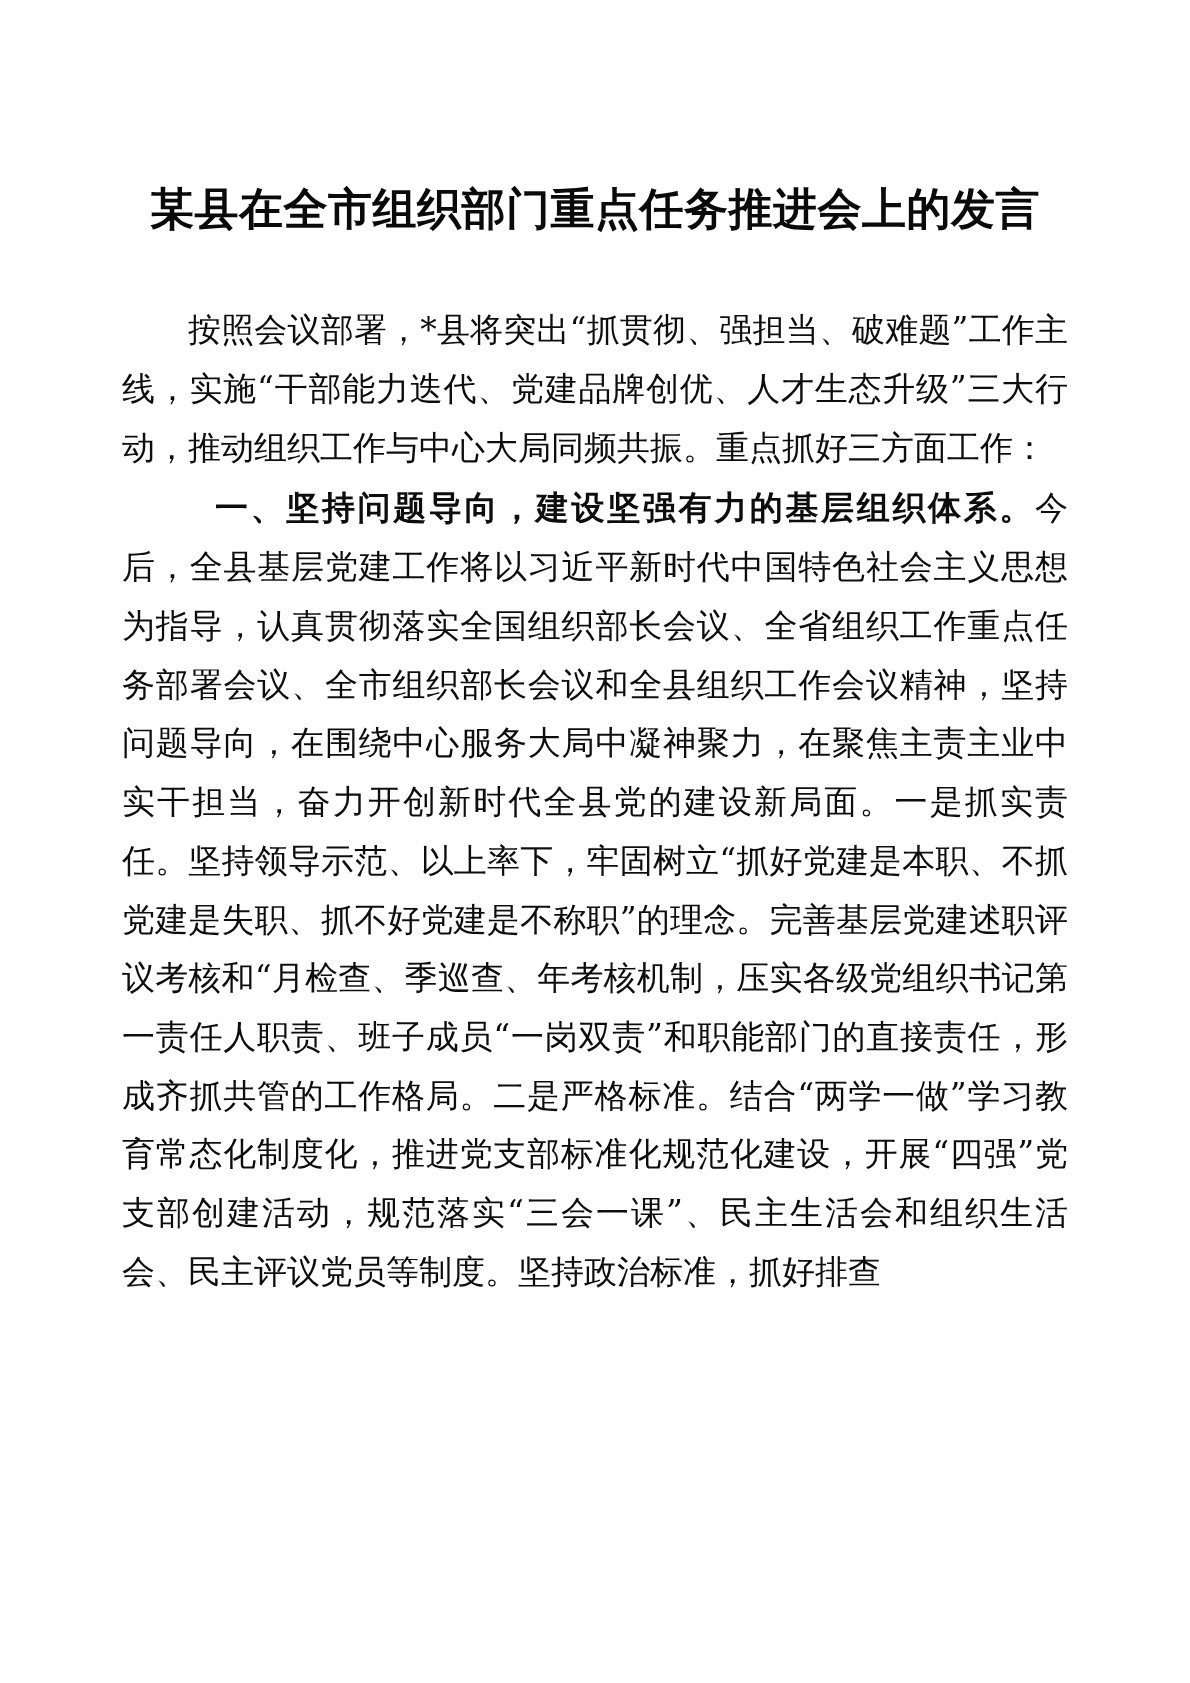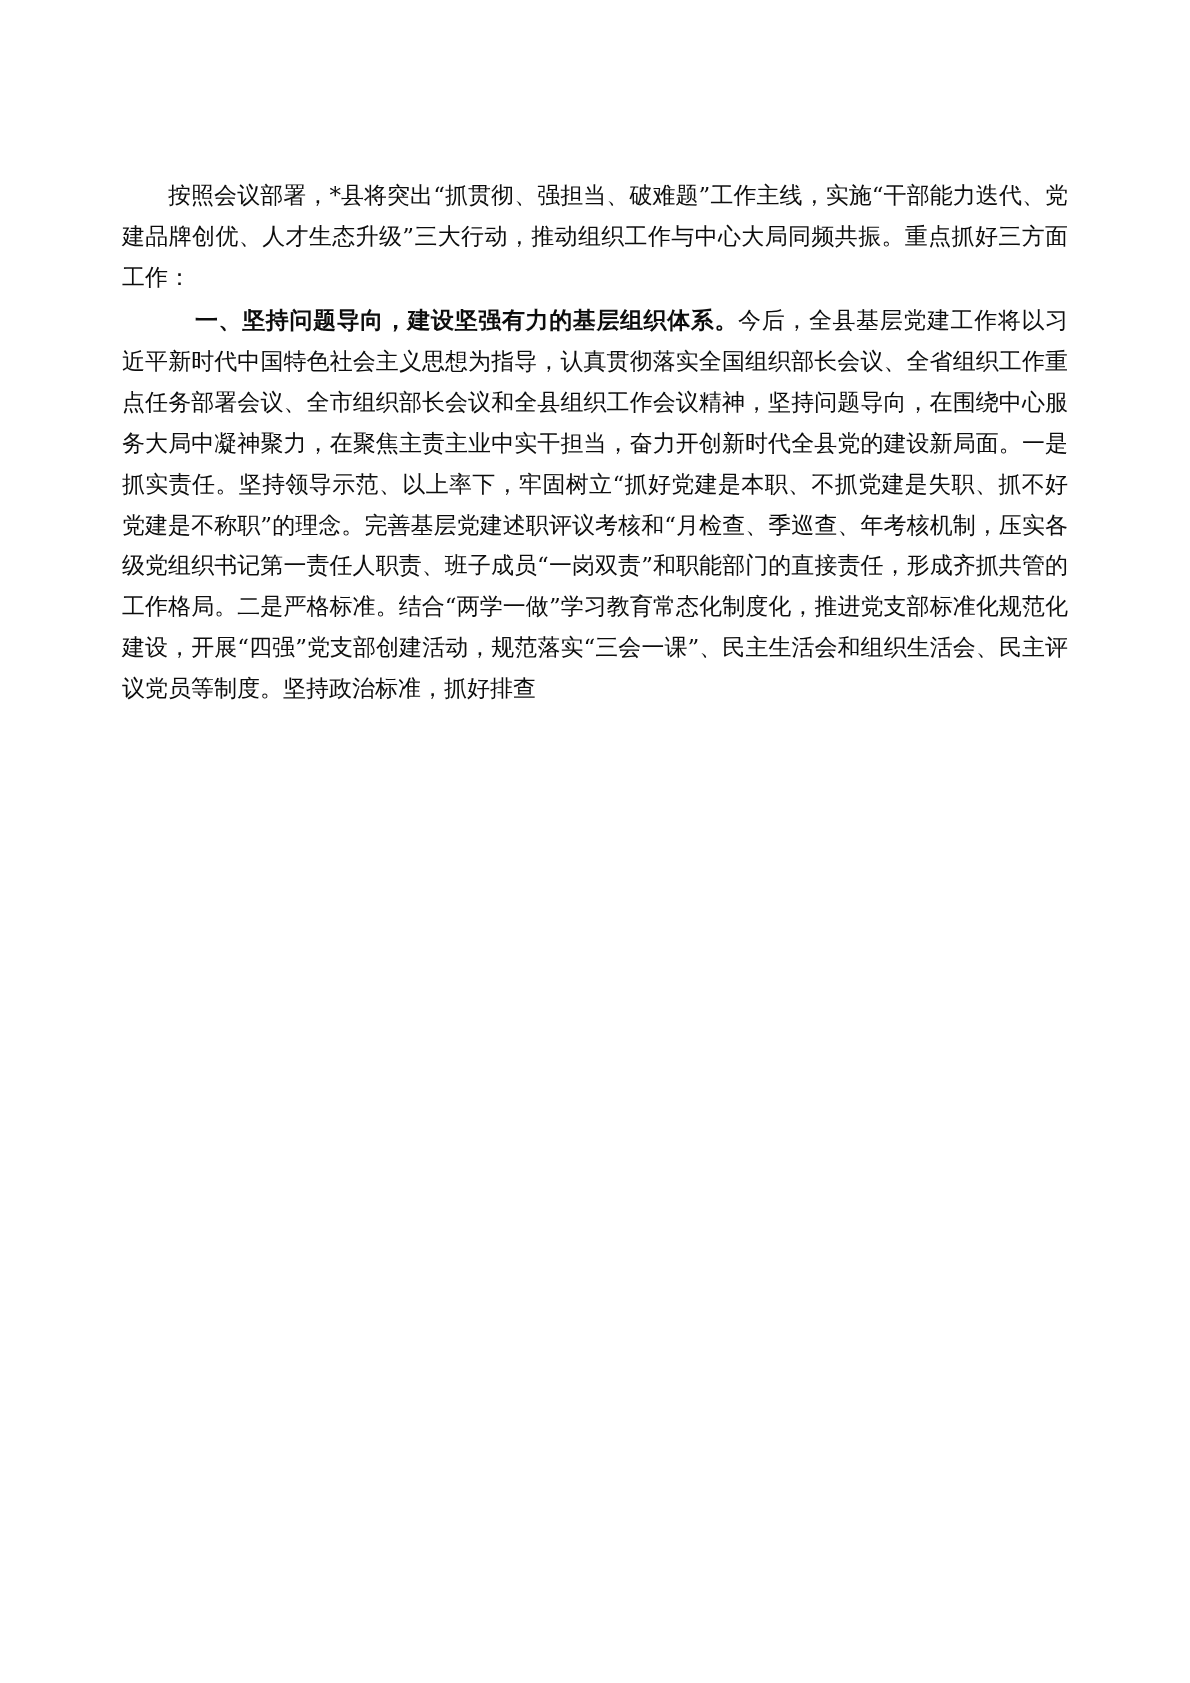--- a/index.html
+++ b/index.html
@@ -26,41 +26,42 @@
     font-size: 44px;
     font-weight: 700;
     line-height: 1.55;
     text-align: center;
     letter-spacing: 0.5px;
     margin: 0 0 58px 0;
     color: #0a0a0a;
   }
   .body-text {
     font-family: "DejaVu Serif", "Liberation Serif", serif;
-    font-size: 23px;
+    font-size: 33px;
     line-height: 1.78;
     text-align: justify;
     text-justify: inter-ideograph;
     color: #0d0d0d;
     margin: 0;
   }
   .para {
     margin: 0 0 2px 0;
     text-indent: 2em;
   }
   .para b {
     font-weight: 700;
     margin-left: 27px;
   }
 </style>
 </head>
 <body>
 
 <div class="page">
 
+  <h1 class="doc-title">某县在全市组织部门重点任务推进会上的发言</h1>
 
   <div class="body-text">
 
     <p class="para">按照会议部署，*县将突出“抓贯彻、强担当、破难题”工作主线，实施“干部能力迭代、党建品牌创优、人才生态升级”三大行动，推动组织工作与中心大局同频共振。重点抓好三方面工作：</p>
 
     <p class="para">
       <b>一、坚持问题导向，建设坚强有力的基层组织体系。</b><span>今后，全县基层党建工作将以习近平新时代中国特色社会主义思想为指导，认真贯彻落实全国组织部长会议、全省组织工作重点任务部署会议、全市组织部长会议和全县组织工作会议精神，坚持问题导向，在围绕中心服务大局中凝神聚力，在聚焦主责主业中实干担当，奋力开创新时代全县党的建设新局面。一是抓实责任。坚持领导示范、以上率下，牢固树立“抓好党建是本职、不抓党建是失职、抓不好党建是不称职”的理念。完善基层党建述职评议考核和“月检查、季巡查、年考核机制，压实各级党组织书记第一责任人职责、班子成员“一岗双责”和职能部门的直接责任，形成齐抓共管的工作格局。二是严格标准。结合“两学一做”学习教育常态化制度化，推进党支部标准化规范化建设，开展“四强”党支部创建活动，规范落实“三会一课”、民主生活会和组织生活会、民主评议党员等制度。坚持政治标准，抓好排查</span>
     </p>
 
   </div>

